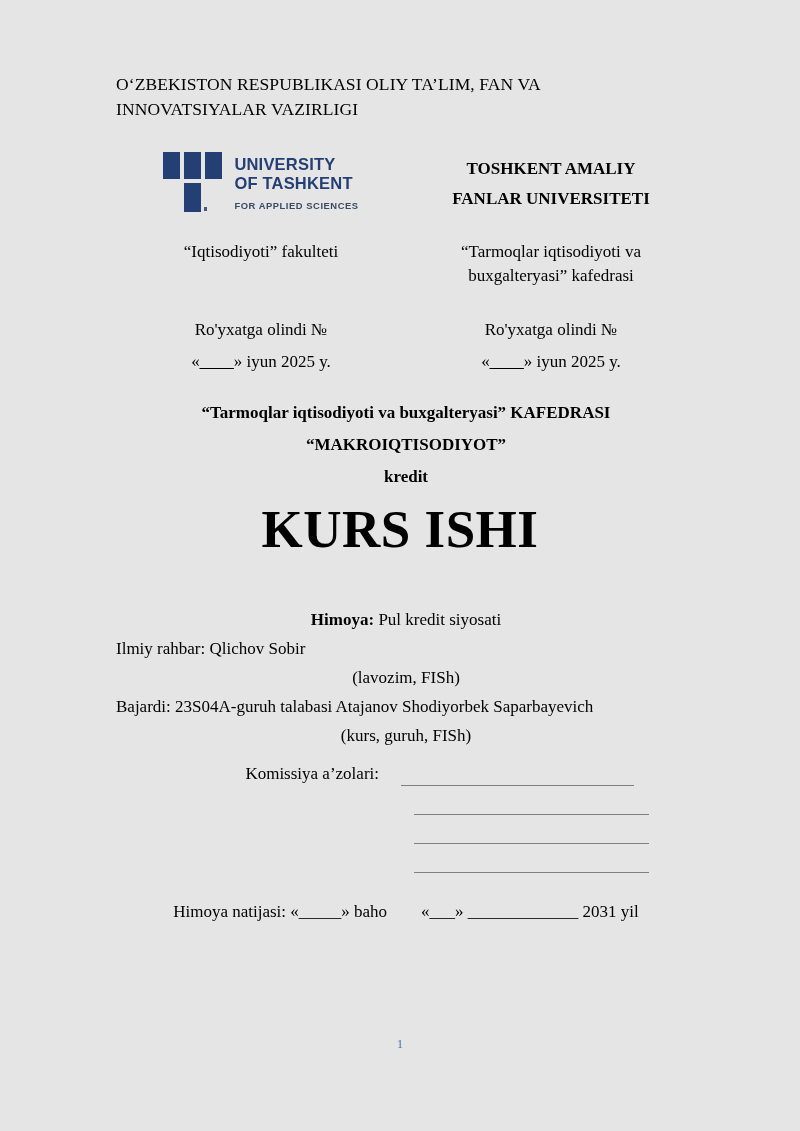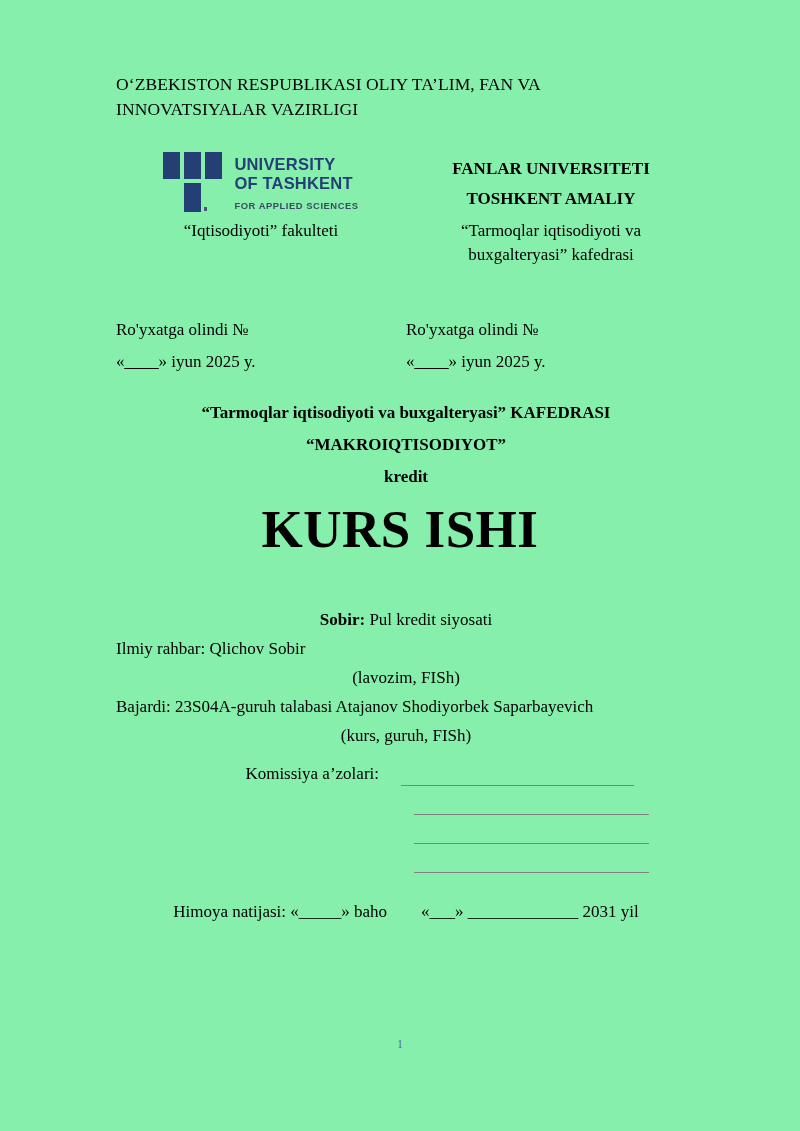--- a/index.html
+++ b/index.html
@@ -11,21 +11,21 @@
     width: 800px;
     height: 1131px;
     position: relative;
     font-family: "Liberation Serif", "DejaVu Serif", serif;
     color: #000000;
     overflow: hidden;
   }
   .page {
     position: absolute;
     inset: 0;
-    background: #86efac;
+    background: #e5e5e5;
   }
 
   
   .ministry {
     position: absolute;
     left: 116px;
     top: 72px;
     width: 580px;
     font-size: 17.5px;
     line-height: 25px;
@@ -114,21 +114,21 @@
     font-size: 17px;
     line-height: 30px;
     text-align: center;
     margin-top: 8px;
   }
 
   
   .faculty {
     position: absolute;
     left: 116px;
-    top: 219px;
+    top: 240px;
     width: 580px;
     display: flex;
   }
   .faculty .fl {
     width: 290px;
     text-align: center;
     font-size: 17px;
     line-height: 24px;
   }
   .faculty .fr {
@@ -143,21 +143,21 @@
   
   .reg {
     position: absolute;
     left: 116px;
     top: 314px;
     width: 580px;
     display: flex;
   }
   .reg .rcol {
     width: 290px;
-    text-align: left;
+    text-align: center;
     font-size: 17px;
     line-height: 32px;
   }
   .blank-u {
     text-decoration: underline;
     white-space: pre;
   }
 
   
   .subject {
@@ -274,22 +274,22 @@
         </div>
         <div class="logo-text">
           <div class="logo-name">UNIVERSITY</div>
           <div class="logo-name">OF TASHKENT</div>
           <div class="logo-sub">FOR APPLIED SCIENCES</div>
         </div>
       </div>
     </div>
     <div class="col-right">
       <div class="uni-name">
+        <div>TOSHKENT AMALIY</div>
         <div>FANLAR UNIVERSITETI</div>
-        <div>TOSHKENT AMALIY</div>
       </div>
     </div>
   </div>
 
   <div class="faculty">
     <div class="fl">“Iqtisodiyoti” fakulteti</div>
     <div class="fr">“Tarmoqlar iqtisodiyoti va buxgalteryasi” kafedrasi</div>
   </div>
 
   <div class="reg">
@@ -305,21 +305,21 @@
 
   <div class="subject">
     <div>“Tarmoqlar iqtisodiyoti va buxgalteryasi” KAFEDRASI</div>
     <div>“MAKROIQTISODIYOT”</div>
     <div>kredit</div>
   </div>
 
   <div class="kurs-title">KURS ISHI</div>
 
   <div class="details">
-    <div class="d-center"><span class="bold">Sobir:</span><span> Pul kredit siyosati</span></div>
+    <div class="d-center"><span class="bold">Himoya:</span><span> Pul kredit siyosati</span></div>
     <div class="d-left">Ilmiy rahbar: Qlichov Sobir</div>
     <div class="d-center">(lavozim, FISh)</div>
     <div class="d-left">Bajardi: 23S04A-guruh talabasi Atajanov Shodiyorbek Saparbayevich</div>
     <div class="d-center">(kurs, guruh, FISh)</div>
   </div>
 
   <div class="commission">
     <div class="comm-row">
       <div class="comm-label">Komissiya a’zolari:</div>
       <div class="sig-line"></div>

